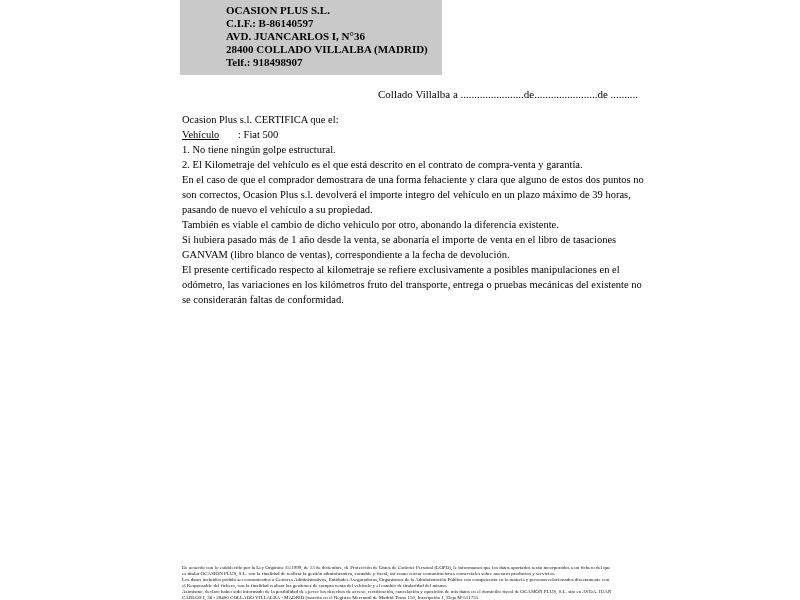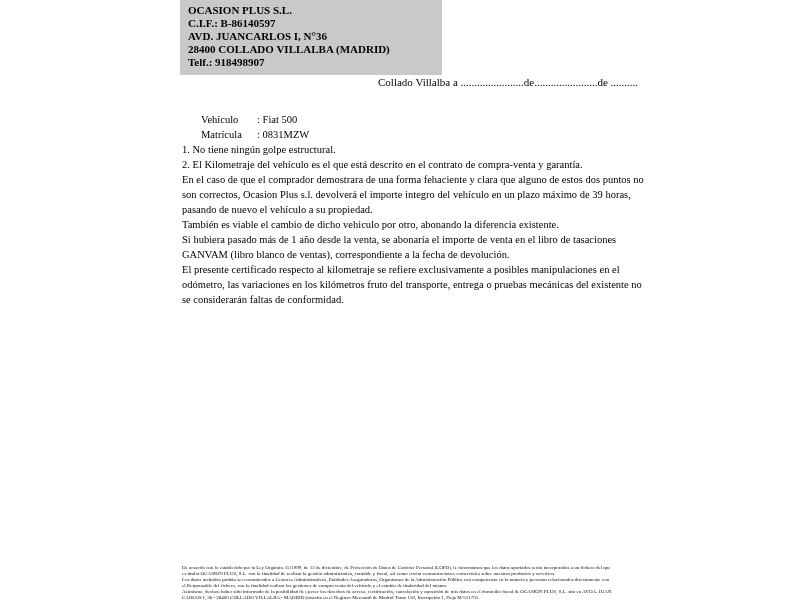--- a/index.html
+++ b/index.html
@@ -12,37 +12,37 @@
     overflow:hidden;
   }
   .header-box{
     position:absolute;left:180px;top:0;width:246px;
     background:#c9c9c9;
     padding:4px 8px 6px 8px;
     font-weight:bold;
     font-size:11px;
     line-height:13px;
   }
-  .header-box div{white-space:nowrap;}
+  .header-box div{white-space:nowrap;margin-left:38px;}
   .date-line{
-    position:absolute;left:378px;top:76px;
+    position:absolute;left:378px;top:88px;
     font-size:11px;white-space:nowrap;
   }
   .content{
     position:absolute;left:182px;top:112px;width:470px;
     font-size:10.5px;line-height:15px;
   }
   .content p{margin:0;}
   .intro{margin:0;}
   .veh-line{margin-top:2px;}
   .plate-line{margin-top:1px;}
   .label{
+    text-decoration:underline;
     display:inline-block;
     min-width:56px;
-    margin-left:19px;
   }
   .pt1{margin-top:28px;white-space:nowrap;}
   .pt2{margin-top:6px;white-space:nowrap;}
   .para1{margin-top:26px;}
   .para2{margin-top:6px;}
   .para3{margin-top:7px;}
   .para4{margin-top:4px;}
   .signature{margin-top:74px;}
   .legal{
     position:absolute;left:182px;top:565px;width:430px;
@@ -60,24 +60,24 @@
     <div>OCASION PLUS S.L.</div>
     <div>C.I.F.: B-86140597</div>
     <div>AVD. JUANCARLOS I, N°36</div>
     <div>28400 COLLADO VILLALBA (MADRID)</div>
     <div>Telf.: 918498907</div>
   </div>
 
   <div class="date-line">Collado Villalba a .......................de.......................de ..........</div>
 
   <div class="content">
+    <p class="intro">Ocasion Plus s.l. CERTIFICA que el:</p>
 
     <p class="veh-line"><span class="label">Vehículo</span><span>: Fiat 500</span></p>
 
-    <p class="plate-line"><span class="label">Matrícula</span><span>: 0831MZW</span></p>
 
     <p class="pt1">1. No tiene ningún golpe estructural.</p>
     <p class="pt2">2. El Kilometraje del vehículo es el que está descrito en el contrato de compra-venta y garantía.</p>
 
     <p class="para1">En el caso de que el comprador demostrara de una forma fehaciente y clara que alguno de estos dos puntos no son correctos, Ocasion Plus s.l. devolverá el importe integro del vehículo en un plazo máximo de 39 horas, pasando de nuevo el vehículo a su propiedad.</p>
     <p class="para2">También es viable el cambio de dicho vehiculo por otro, abonando la diferencia existente.</p>
     <p class="para3">Si hubiera pasado más de 1 año desde la venta, se abonaría el importe de venta en el libro de tasaciones GANVAM (libro blanco de ventas), correspondiente a la fecha de devolución.</p>
     <p class="para4">El presente certificado respecto al kilometraje se refiere exclusivamente a posibles manipulaciones en el odómetro, las variaciones en los kilómetros fruto del transporte, entrega o pruebas mecánicas del existente no se considerarán faltas de conformidad.</p>
 
   </div>

